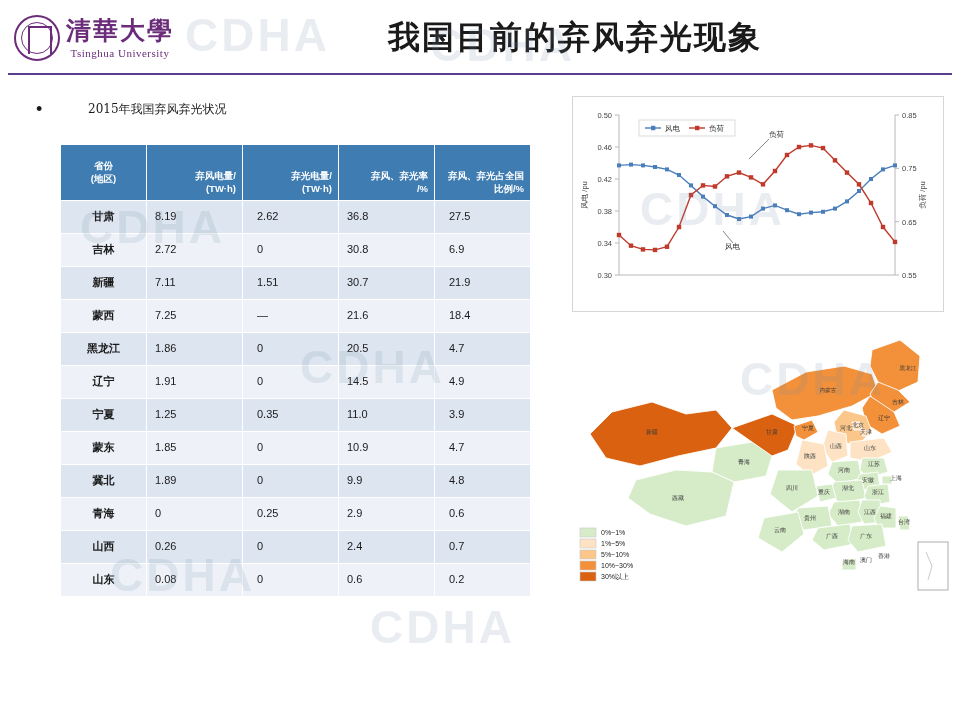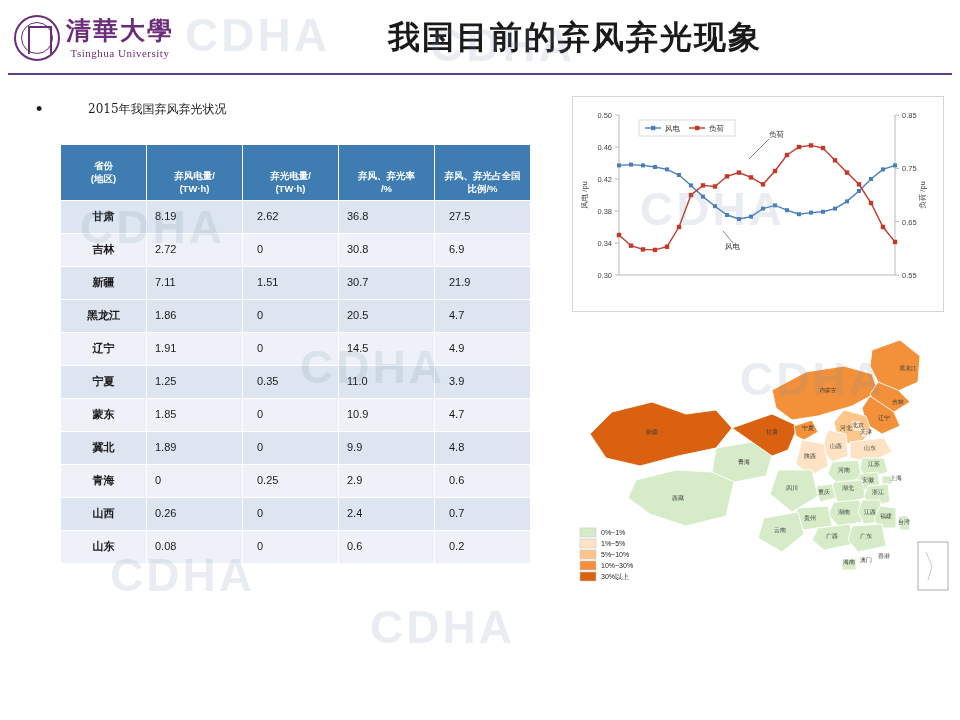--- a/index.html
+++ b/index.html
@@ -120,21 +120,21 @@
   table {
     border-collapse: collapse;
     width: 470px;
     table-layout: fixed;
   }
   thead th {
     background: #3e7cb1;
     color: #ffffff;
     font-size: 9.5px;
     font-weight: bold;
-    text-align: center;
+    text-align: right;
     vertical-align: bottom;
     padding: 4px 6px;
     height: 56px;
     border: 1px solid #ffffff;
     line-height: 1.35;
   }
   thead th.hcenter { text-align: center; vertical-align: middle; }
   tbody td {
     font-size: 11px;
     color: #1a1a1a;
@@ -260,20 +260,27 @@
             <td class="c">0</td>
             <td class="num">30.8</td>
             <td class="c">6.9</td>
           </tr>
           <tr class="odd">
             <td class="region">新疆</td>
             <td class="num">7.11</td>
             <td class="c">1.51</td>
             <td class="num">30.7</td>
             <td class="c">21.9</td>
+          </tr>
+          <tr class="even">
+            <td class="region">蒙西</td>
+            <td class="num">7.25</td>
+            <td class="c">—</td>
+            <td class="num">21.6</td>
+            <td class="c">18.4</td>
           </tr>
           <tr class="odd">
             <td class="region">黑龙江</td>
             <td class="num">1.86</td>
             <td class="c">0</td>
             <td class="num">20.5</td>
             <td class="c">4.7</td>
           </tr>
           <tr class="even">
             <td class="region">辽宁</td>

